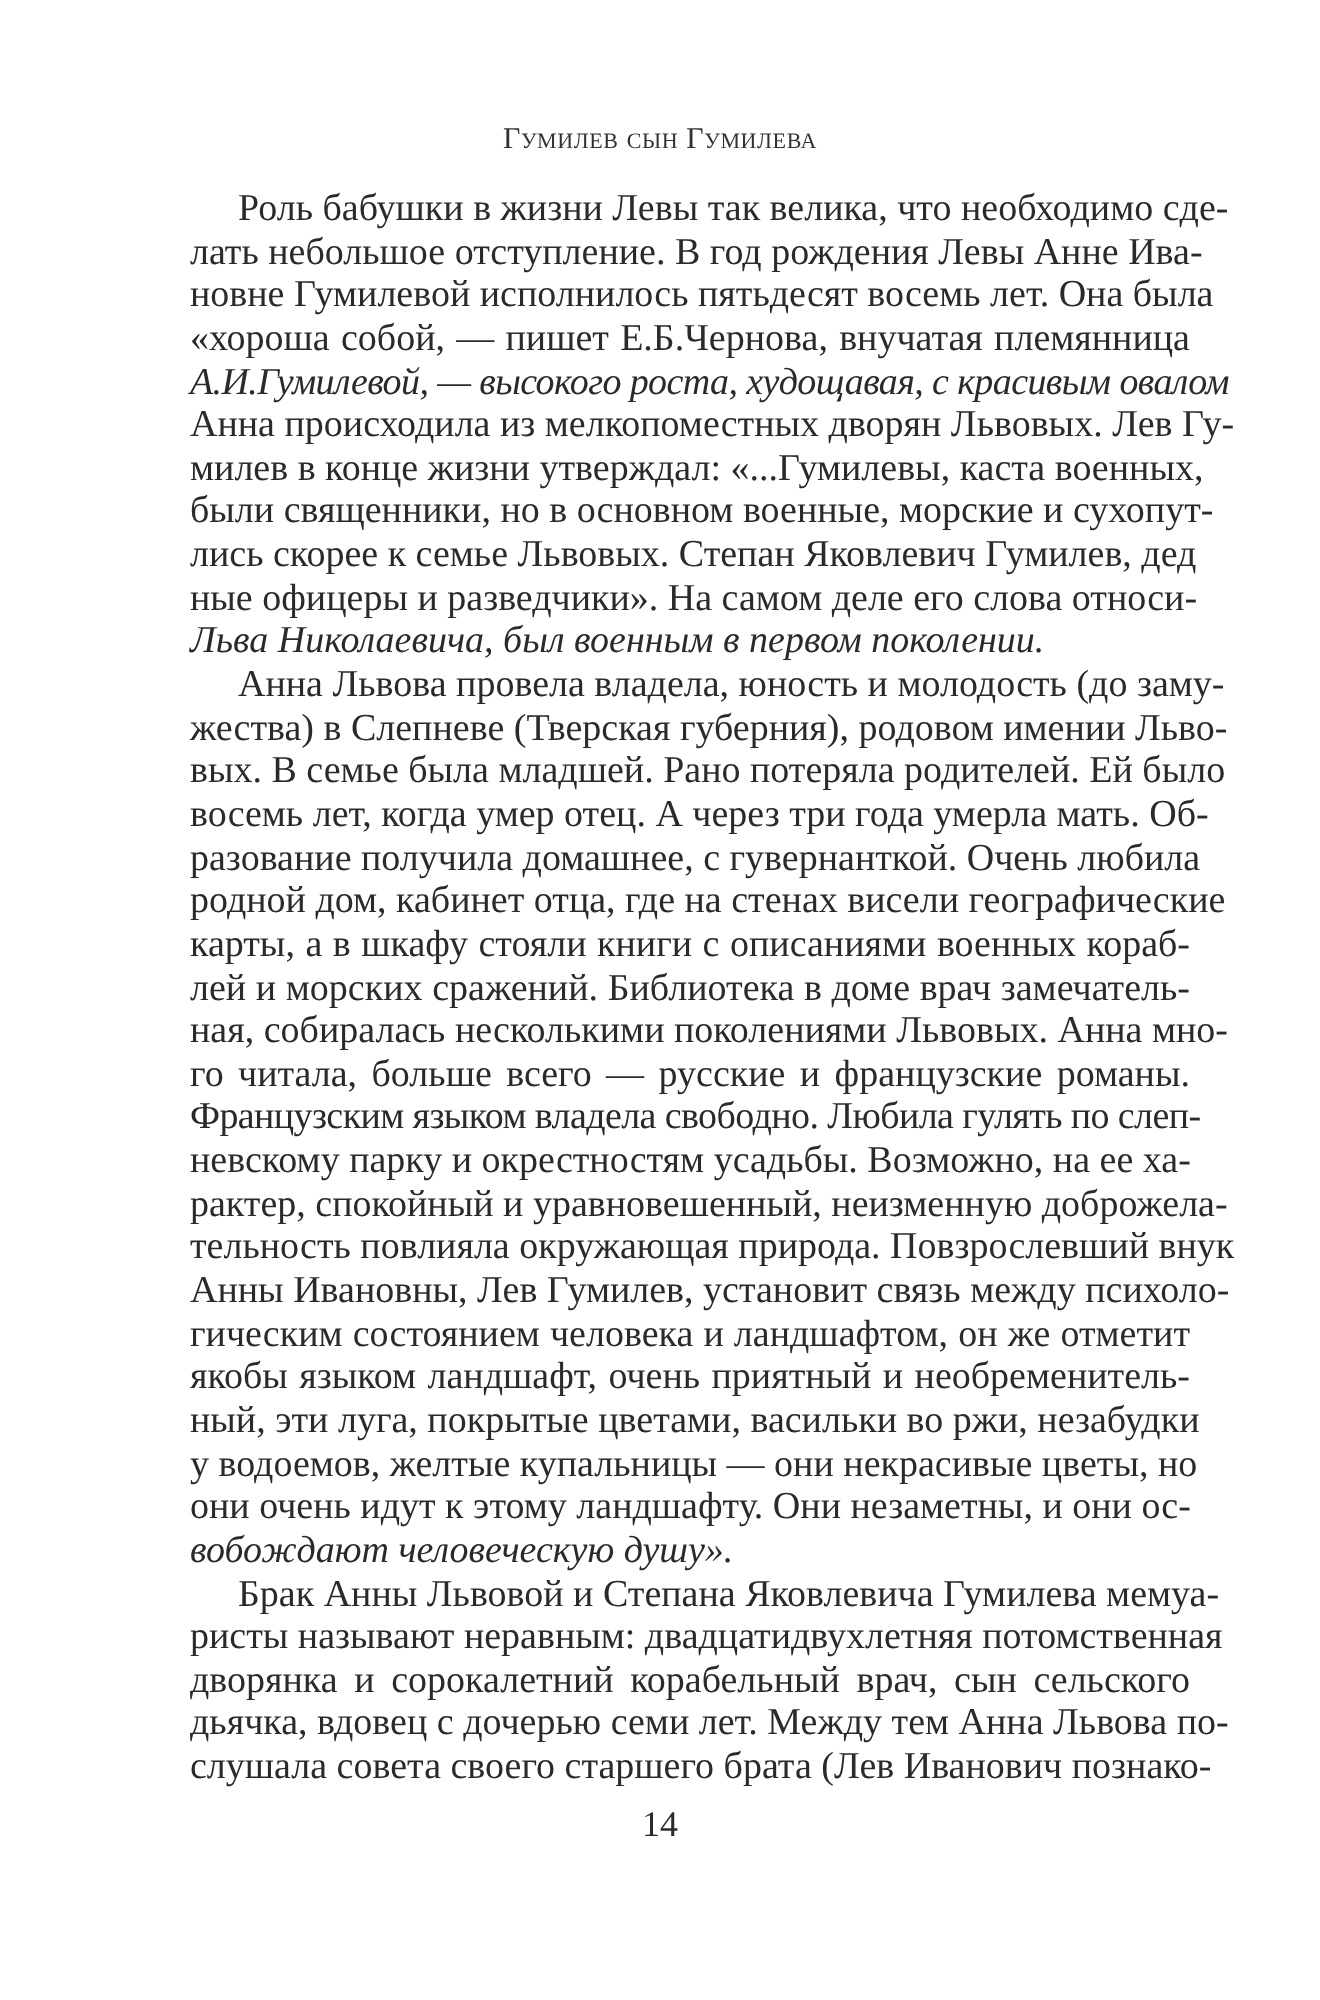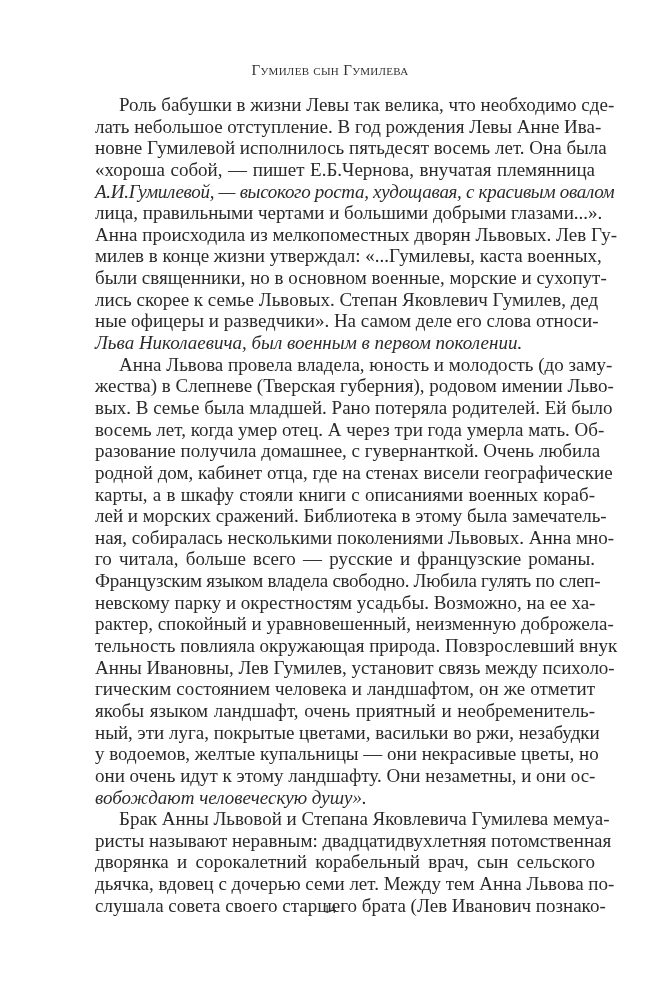--- a/index.html
+++ b/index.html
@@ -20,49 +20,48 @@
   }
   .line {
     display: block; white-space: nowrap;
     text-align: justify; text-align-last: justify;
     height: 21.65px;
   }
   .line.indent { padding-left: 24px; }
   .line.last { text-align-last: left; font-style: italic; }
   .page-number {
     position: absolute; top: 902px; left: 0; width: 660px;
-    text-align: center; font-size: 12px; color: #2a2a2a;
+    text-align: center; font-size: 18px; color: #2a2a2a;
   }
 </style>
 </head>
 <body>
 
 <div class="page">
   <div class="running-head">Гумилев сын Гумилева</div>
   <div class="body-text" id="body-text">
       <span class="line indent">Роль бабушки в жизни Левы так велика, что необходимо сде-</span>
       <span class="line">лать небольшое отступление. В год рождения Левы Анне Ива-</span>
       <span class="line">новне Гумилевой исполнилось пятьдесят восемь лет. Она была</span>
       <span class="line">«хороша собой, — пишет Е.Б.Чернова, внучатая племянница</span>
       <span class="line" style="letter-spacing: -0.3px; font-style: italic;">А.И.Гумилевой, — высокого роста, худощавая, с красивым овалом</span>
-      <span class="line">лица, правильными чертами и большими добрыми глазами...».</span>
       <span class="line">Анна происходила из мелкопоместных дворян Львовых. Лев Гу-</span>
       <span class="line">милев в конце жизни утверждал: «...Гумилевы, каста военных,</span>
       <span class="line">были священники, но в основном военные, морские и сухопут-</span>
       <span class="line">лись скорее к семье Львовых. Степан Яковлевич Гумилев, дед</span>
       <span class="line">ные офицеры и разведчики». На самом деле его слова относи-</span>
       <span class="line last">Льва Николаевича, был военным в первом поколении.</span>
       <span class="line indent">Анна Львова провела владела, юность и молодость (до заму-</span>
       <span class="line">жества) в Слепневе (Тверская губерния), родовом имении Льво-</span>
       <span class="line">вых. В семье была младшей. Рано потеряла родителей. Ей было</span>
       <span class="line">восемь лет, когда умер отец. А через три года умерла мать. Об-</span>
       <span class="line">разование получила домашнее, с гувернанткой. Очень любила</span>
       <span class="line">родной дом, кабинет отца, где на стенах висели географические</span>
       <span class="line">карты, а в шкафу стояли книги с описаниями военных кораб-</span>
-      <span class="line">лей и морских сражений. Библиотека в этому была замечатель-</span>
+      <span class="line">лей и морских сражений. Библиотека в доме врач замечатель-</span>
       <span class="line">ная, собиралась несколькими поколениями Львовых. Анна мно-</span>
       <span class="line">го читала, больше всего — русские и французские романы.</span>
       <span class="line" style="letter-spacing: -0.3px;">Французским языком владела свободно. Любила гулять по слеп-</span>
       <span class="line">невскому парку и окрестностям усадьбы. Возможно, на ее ха-</span>
       <span class="line">рактер, спокойный и уравновешенный, неизменную доброжела-</span>
       <span class="line">тельность повлияла окружающая природа. Повзрослевший внук</span>
       <span class="line">Анны Ивановны, Лев Гумилев, установит связь между психоло-</span>
       <span class="line">гическим состоянием человека и ландшафтом, он же отметит</span>
       <span class="line">якобы языком ландшафт, очень приятный и необременитель-</span>
       <span class="line">ный, эти луга, покрытые цветами, васильки во ржи, незабудки</span>

